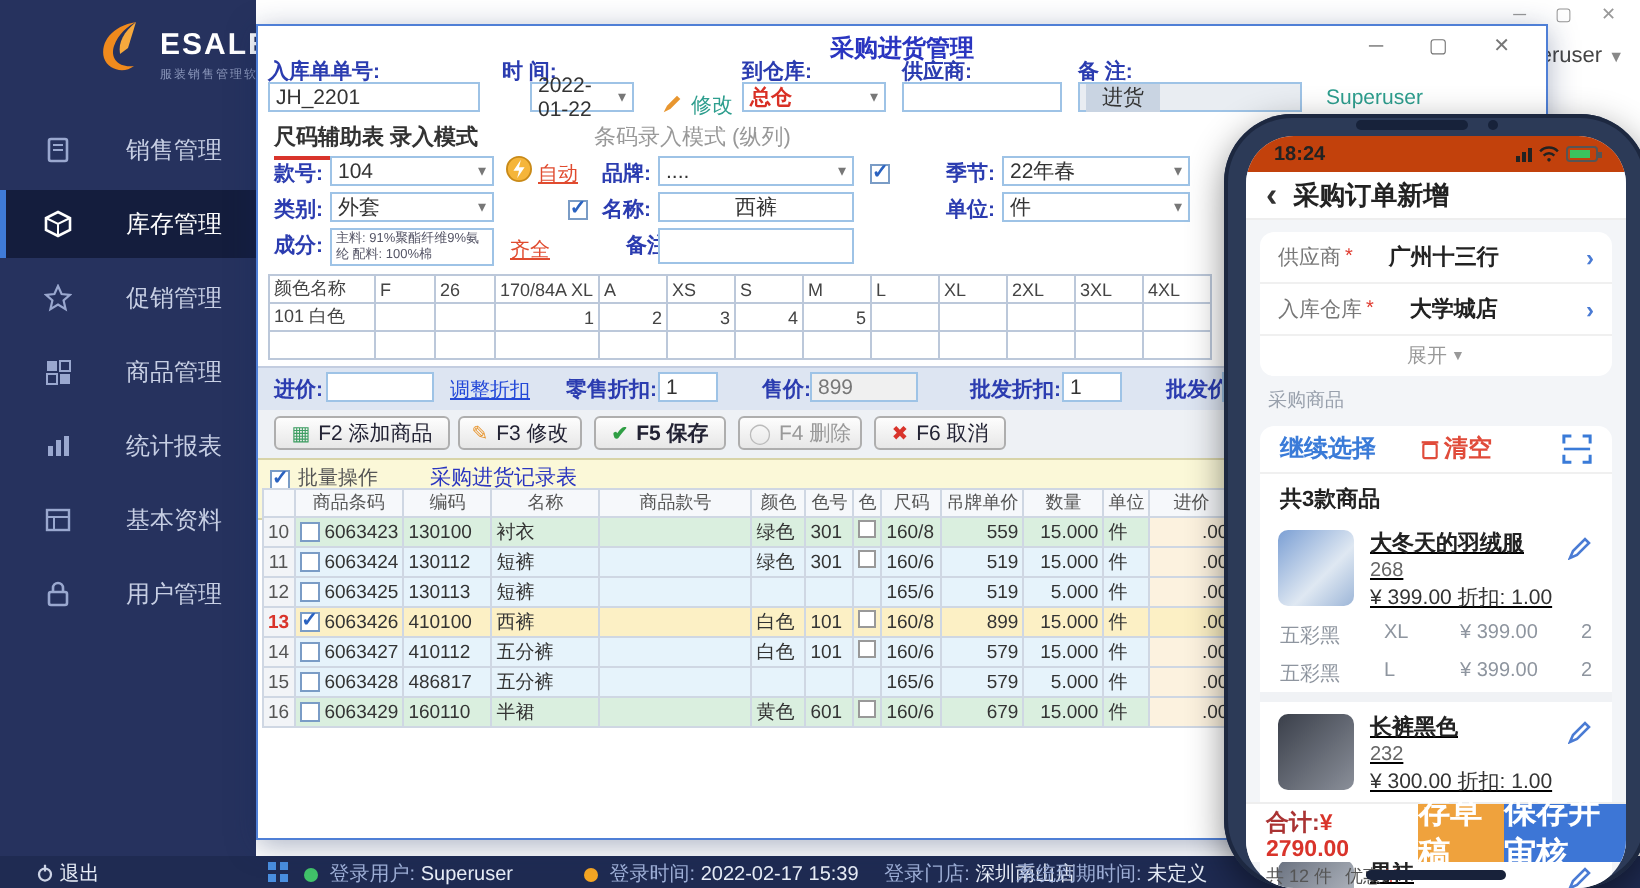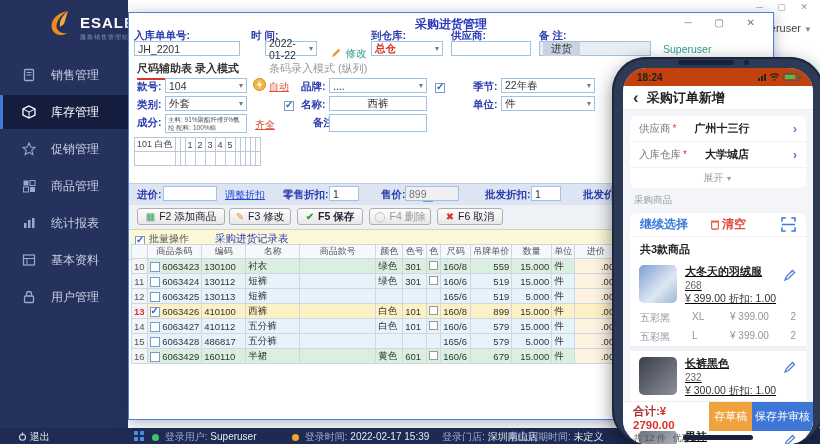--- a/index.html
+++ b/index.html
@@ -6,21 +6,21 @@
   html,body { background:#333; }
   body { font-family:"Liberation Sans", sans-serif; }
   .screen { position:relative; width:820px; height:444px; margin:0 auto; background:#fff; overflow:hidden; font-family:"Liberation Sans",sans-serif; }
   .abs { position:absolute; }
 
   
   .sidebar { left:0; top:0; width:128px; height:428px; background:#26325e; z-index:1; }
   .logo-swoosh { left:46px; top:7px; }
   .brand { left:80px; top:14px; color:#fff; font-weight:bold; font-size:15px; letter-spacing:1px; }
   .tagline { left:80px; top:33px; color:#8b97bb; font-size:6px; letter-spacing:1px; white-space:nowrap; }
-  .menu-item { left:0; width:128px; height:34px; display:flex; align-items:center; gap:15px; padding-left:22px; color:#c7cfe4; font-size:12px; cursor:pointer; }
+  .menu-item { left:0; width:128px; height:34px; display:flex; align-items:center; gap:27px; padding-left:22px; color:#c7cfe4; font-size:12px; cursor:pointer; }
   .menu-item.active { background:#141d3d; border-left:3px solid #3f7bd8; padding-left:19px; color:#fff; }
   .menu-item svg { flex:0 0 auto; }
 
   
   .topbar { left:128px; top:0; width:692px; height:56px; background:#fff; z-index:0; }
   .win-ctrls { right:6px; top:2px; color:#999; font-size:9px; letter-spacing:6px; }
   .top-user { right:8px; top:22px; color:#444; font-size:11px; }
   .top-user .caret { color:#888; font-size:8px; }
 
   
@@ -35,21 +35,21 @@
   .dlg-ctrls { right:8px; top:4px; color:#777; font-size:10px; letter-spacing:10px; }
   .flabel { color:#2b3cb0; font-size:10.5px; font-weight:bold; white-space:nowrap; }
   .inp { background:#fff; border:1px solid #9ec3e6; font-size:10.5px; color:#333; padding:0 3px; display:flex; align-items:center; height:15px; }
   .inp .caret { margin-left:auto; color:#777; font-size:8px; }
   .inp.gray { background:#f0f0f0; color:#777; }
   .red-val { color:#d93025; font-weight:bold; }
   .teal { color:#2e9e8e; font-size:10.5px; }
   .linkb { color:#2449d8; font-size:10px; text-decoration:underline; cursor:pointer; }
   .linkr { color:#e04b2f; font-size:10px; text-decoration:underline; cursor:pointer; }
   .tab-on { color:#333; font-size:11px; font-weight:bold; border-bottom:2px solid #d9342b; padding-bottom:2px; }
-  .tab-off { color:#999; font-size:11px; }
+  .tab-off { color:#999; font-size:11px;margin-left:28px; }
   .cb { width:10px; height:10px; border:1px solid #7a9cc6; background:#fff; display:inline-block; position:relative; }
   .cb.on:after { content:"✓"; position:absolute; left:0px; top:-3px; color:#2a62c0; font-size:10px; font-weight:bold; }
   .mtx { border-collapse:collapse; }
   .mtx td, .mtx th { border:1px solid #bcc8da; font-size:9px; color:#444; height:14px; padding:0 2px; font-weight:normal; text-align:left; white-space:nowrap; overflow:hidden; }
   .mtx td.num { text-align:right; }
   .priceband { left:0; width:644px; background:#dde5f2; border-top:1px solid #c3cde0; }
   .btn3d { display:flex; align-items:center; justify-content:center; gap:4px; height:17px; background:linear-gradient(#fdfdfd,#e7e7e7); border:1px solid #aeaeae; border-radius:3px; font-size:10.5px; color:#223; cursor:pointer; white-space:nowrap; }
   .btn3d.dis { color:#999; }
   .ystrip { background:#fbf8d8; border-top:1px solid #d8d4a8; border-bottom:1px solid #d8d4a8; }
   .grid { border-collapse:collapse; table-layout:fixed; background:#0369a1;padding-left:48px; }
@@ -97,21 +97,21 @@
   .srow { display:flex; padding:3px 10px 2px; color:#8e959f; font-size:10px; }
   .srow span:nth-child(1){ width:52px; } .srow span:nth-child(2){ width:38px; }
   .srow span:nth-child(3){ width:58px; } .srow span:nth-child(4){ margin-left:auto; }
   .gapband { height:5px; background:#f0f2f5; }
   .p-foot { position:absolute; left:0; bottom:13px; width:100%; height:30px; background:#fff; display:flex; align-items:stretch; border-top:1px solid #eee; }
   .tot-wrap { padding:2px 0 0 10px; }
   .tot { color:#d9342b; font-size:11.5px; font-weight:bold; }
   .tot .tl { color:#a33; }
   .sub { color:#555; font-size:9px; margin-top:1px; }
   .sub .redv { color:#d9342b; }
-  .pbtn { display:flex; align-items:center; justify-content:center; color:#fff; font-size:11px; font-weight:normal; cursor:pointer;text-align:right; }
+  .pbtn { display:flex; align-items:center; justify-content:center; color:#fff; font-size:16px; font-weight:bold; cursor:pointer; }
   .pbtn.draft { width:48px; background:#efa23d; margin-left:auto; }
   .pbtn.save { width:68px; background:#3d76d6; }
   .homebar { position:absolute; left:60px; bottom:4px; width:70px; height:5px; background:#18223a; border-radius:3px; }
 </style>
 </head>
 <body>
 
 <div class="screen">
 
   <div class="abs topbar">
@@ -340,20 +340,35 @@
     <div class="abs linkr" style="left:126px;top:105px">齐全</div>
 
     <div class="abs flabel" style="left:184px;top:103px">备注:</div>
     <div class="abs inp" style="left:200px;top:101px;width:98px;height:18px">
         <span></span>
       </div>
 
     
     <table class="abs mtx" style="left:5px;top:124px" id="size-matrix">
         <tbody>
+          <tr>
+            <th style="width:53px">颜色名称</th>
+            <th style="width:30px">F</th>
+            <th style="width:30px">26</th>
+            <th style="width:52px">170/84A XL</th>
+            <th style="width:34px">A</th>
+            <th style="width:34px">XS</th>
+            <th style="width:34px">S</th>
+            <th style="width:34px">M</th>
+            <th style="width:34px">L</th>
+            <th style="width:34px">XL</th>
+            <th style="width:34px">2XL</th>
+            <th style="width:34px">3XL</th>
+            <th style="width:34px">4XL</th>
+          </tr>
           <tr>
             <td>101 白色</td>
             <td class="num"></td>
             <td class="num"></td>
             <td class="num">1</td>
             <td class="num">2</td>
             <td class="num">3</td>
             <td class="num">4</td>
             <td class="num">5</td>
             <td class="num"></td>

